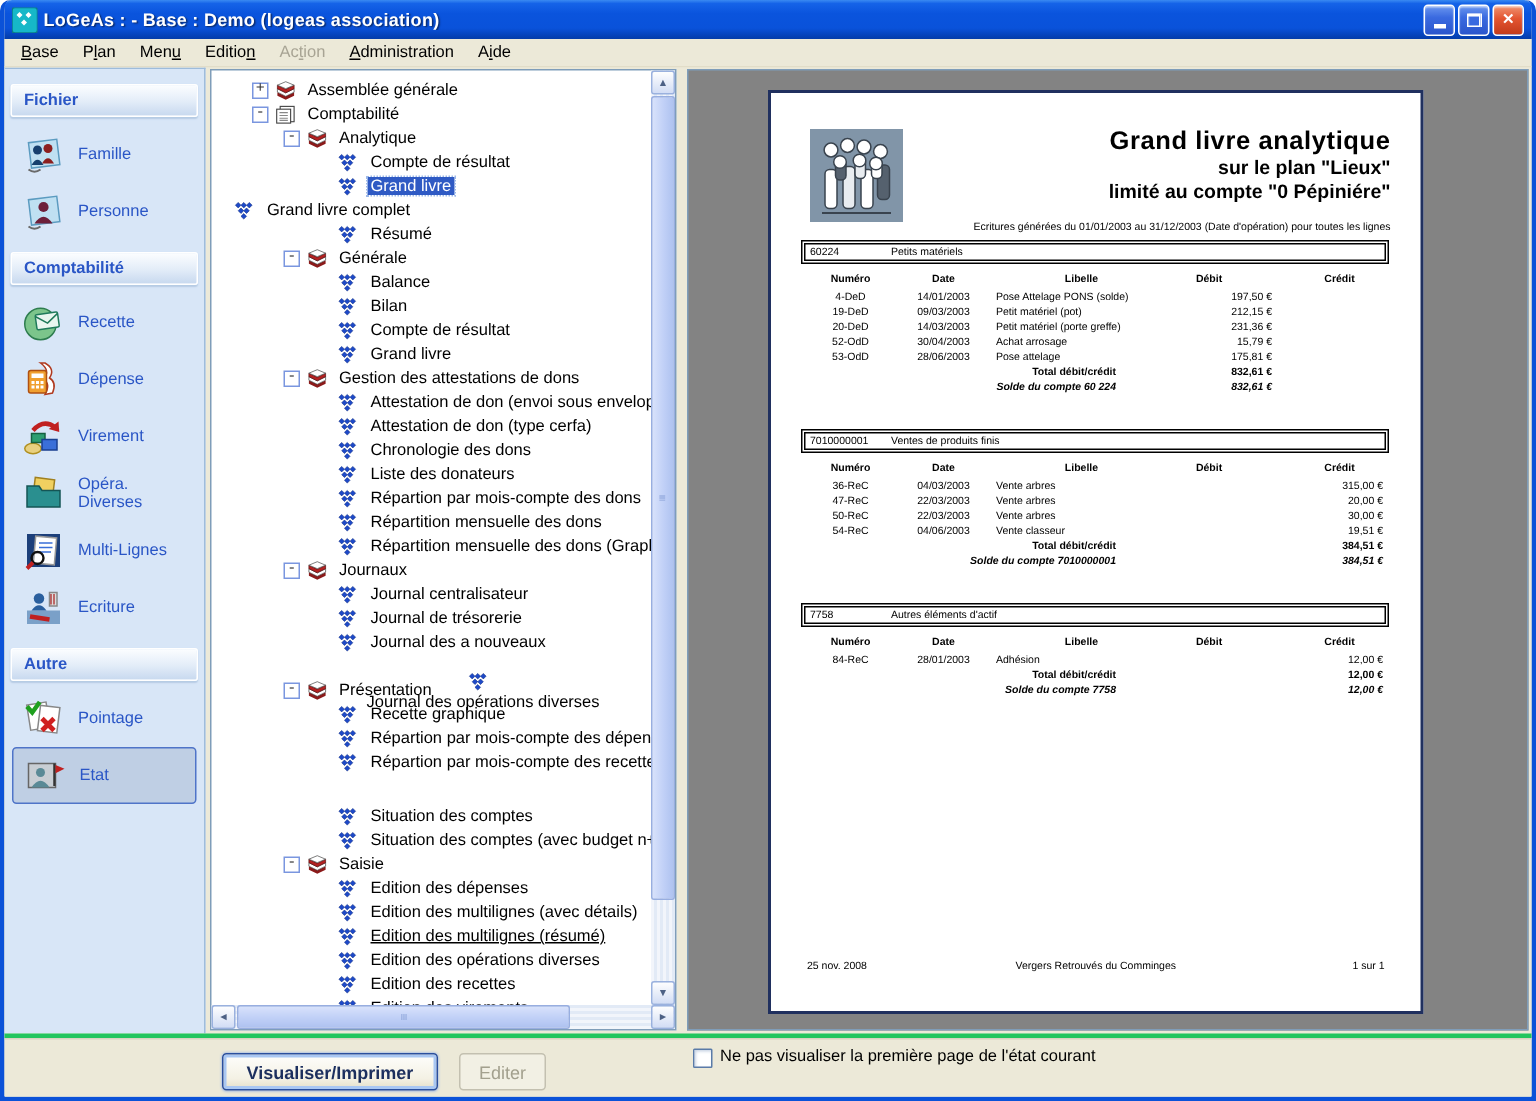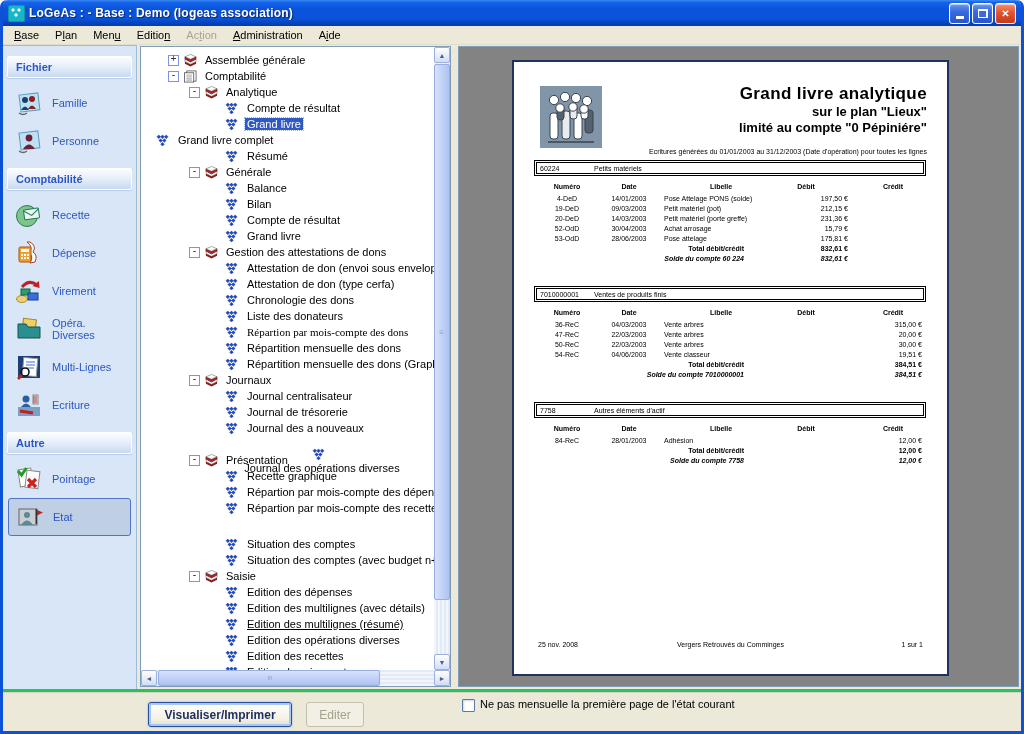--- a/index.html
+++ b/index.html
@@ -540,21 +540,21 @@
                   <path d="M7 1 L9 3 L7 5 L5 3 Z"></path>
                   <path d="M11 1 L13 3 L11 5 L9 3 Z"></path>
                   <path d="M5 5 L7 7 L5 9 L3 7 Z"></path>
                   <path d="M9 5 L11 7 L9 9 L7 7 Z"></path>
                   <path d="M7 9 L9 11 L7 13 L5 11 Z"></path>
                 </g>
               </svg>
             </span>
             <span class="tree-label">Liste des donateurs</span>
           </div>
-          <div class="tree-row" style="padding-left: 69px; font-family: Liberation Serif, serif;">
+          <div class="tree-row" style="padding-left: 69px;">
             <span class="toggle hidden-toggle"></span>
             <span class="tree-icon">
               <svg viewBox="0 0 14 14" width="13" height="13">
                 <g fill="#1d49c8" stroke="#0c2a80" stroke-width=".4">
                   <path d="M3 1 L5 3 L3 5 L1 3 Z"></path>
                   <path d="M7 1 L9 3 L7 5 L5 3 Z"></path>
                   <path d="M11 1 L13 3 L11 5 L9 3 Z"></path>
                   <path d="M5 5 L7 7 L5 9 L3 7 Z"></path>
                   <path d="M9 5 L11 7 L9 9 L7 7 Z"></path>
                   <path d="M7 9 L9 11 L7 13 L5 11 Z"></path>
@@ -1099,16 +1099,16 @@
         </div>
       </div>
     </div>
   </div>
 
   <div class="bottombar">
     <div class="btn-primary">Visualiser/Imprimer</div>
     <div class="btn-disabled">Editer</div>
     <div class="chk-row">
       <span class="xp-checkbox"></span>
-      <span class="chk-label">Ne pas mensuelle la première page de l'état courant</span>
+      <span class="chk-label">Ne pas visualiser la première page de l'état courant</span>
     </div>
   </div>
 </div>
 
 </body></html>

